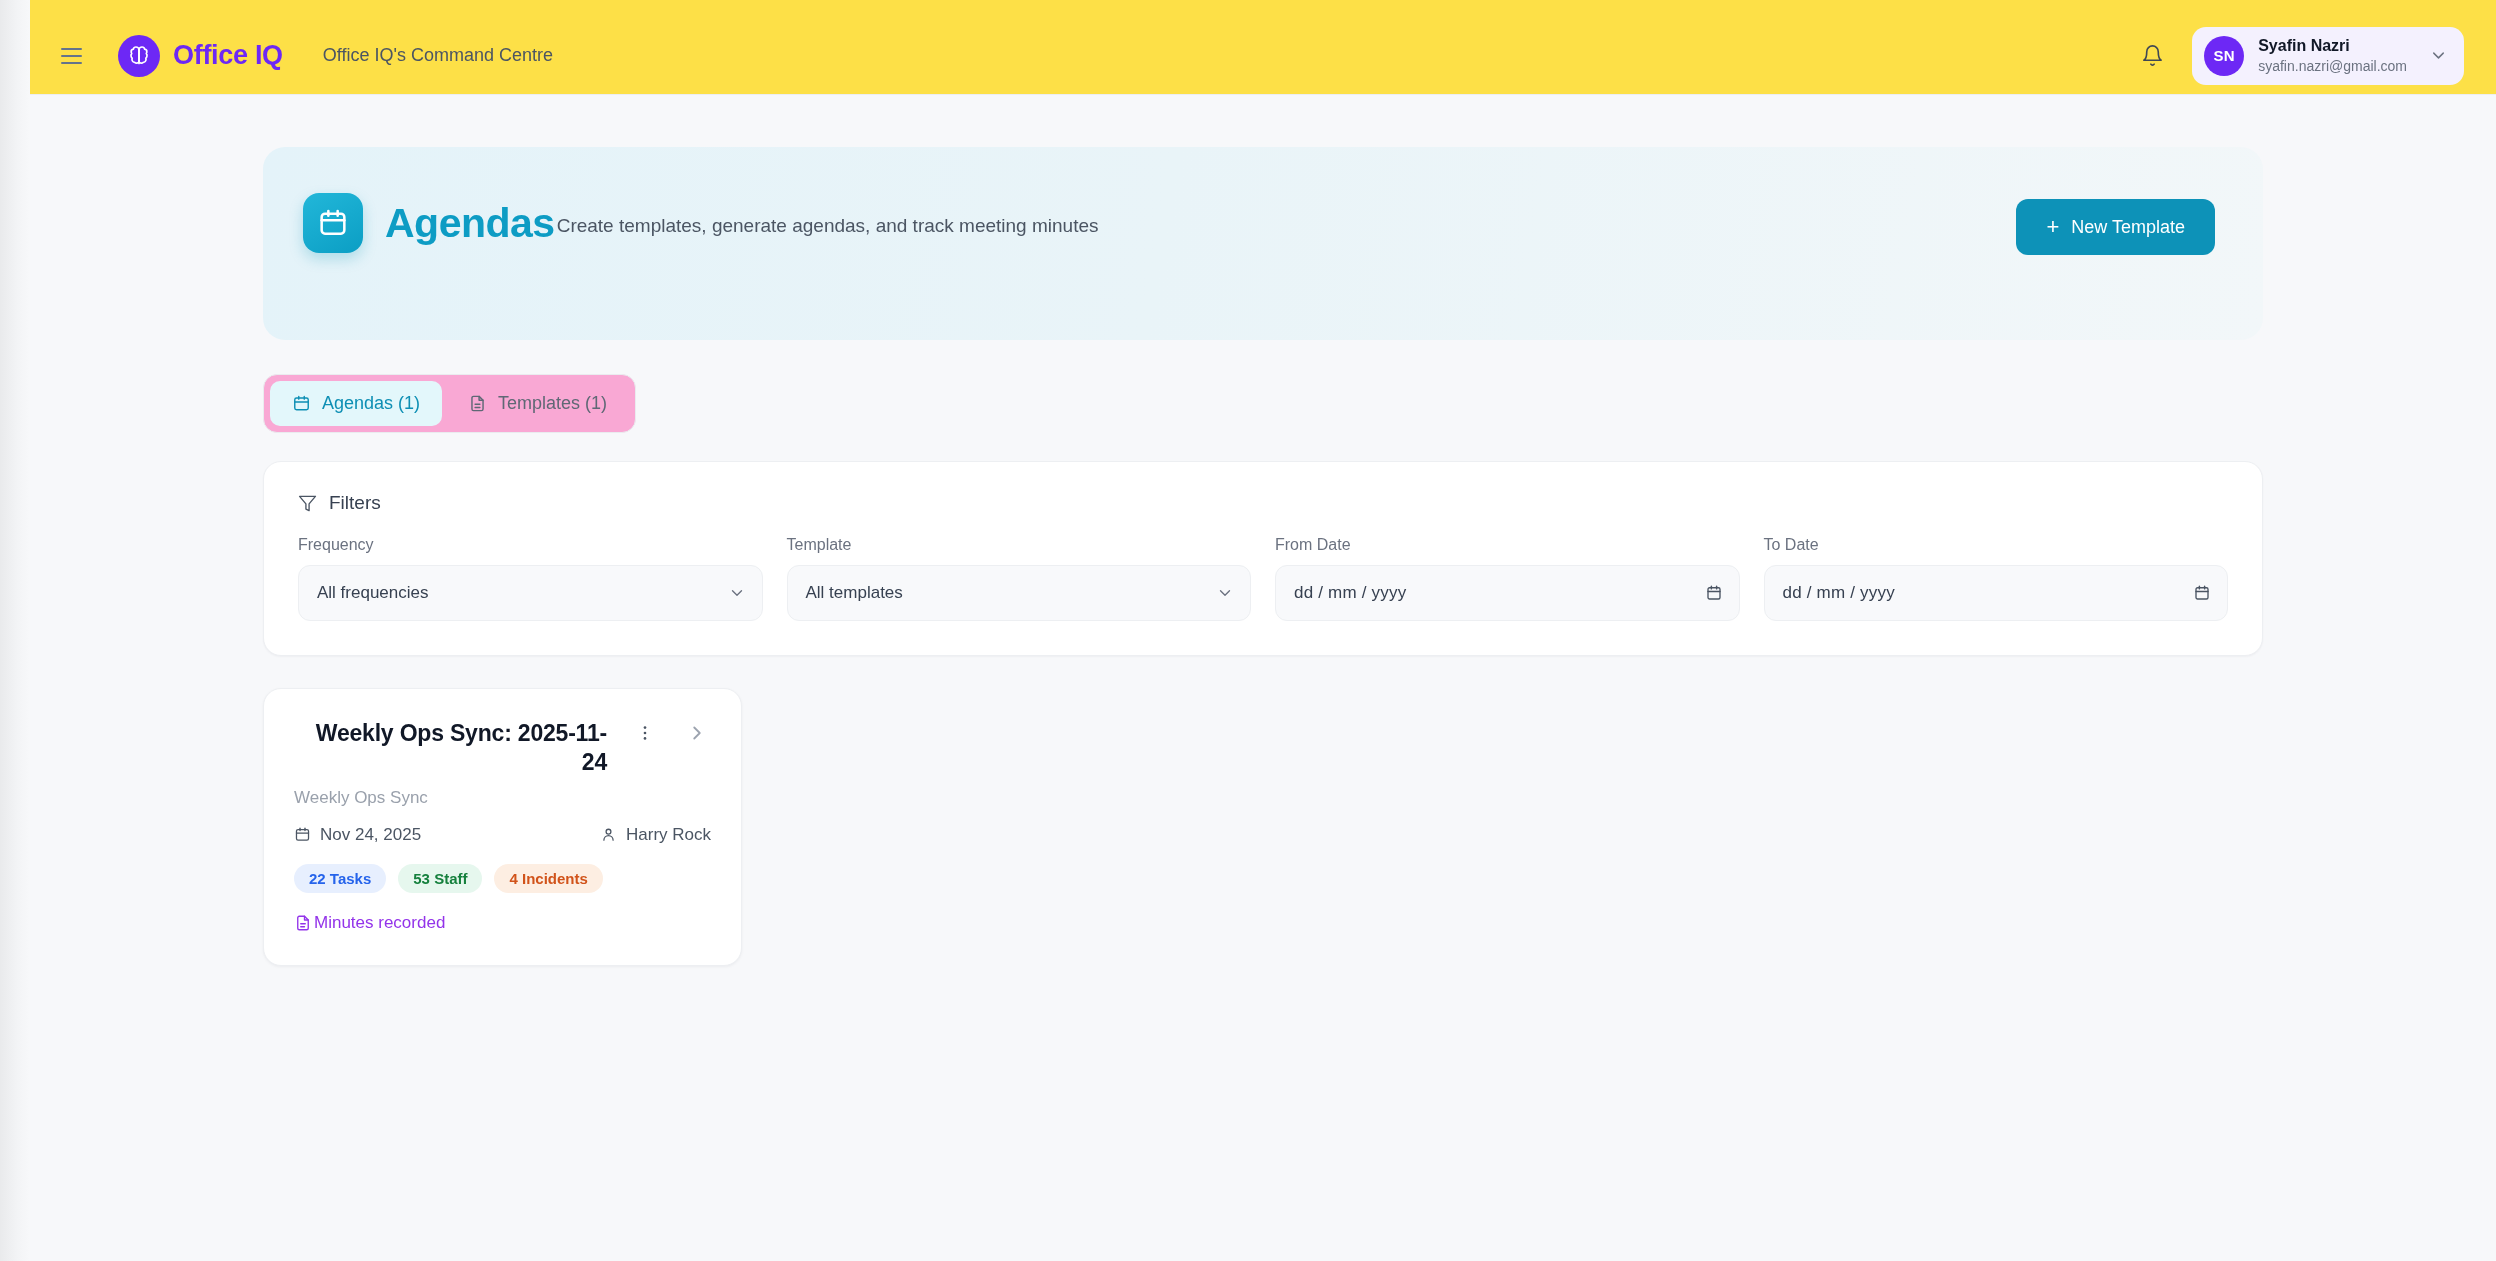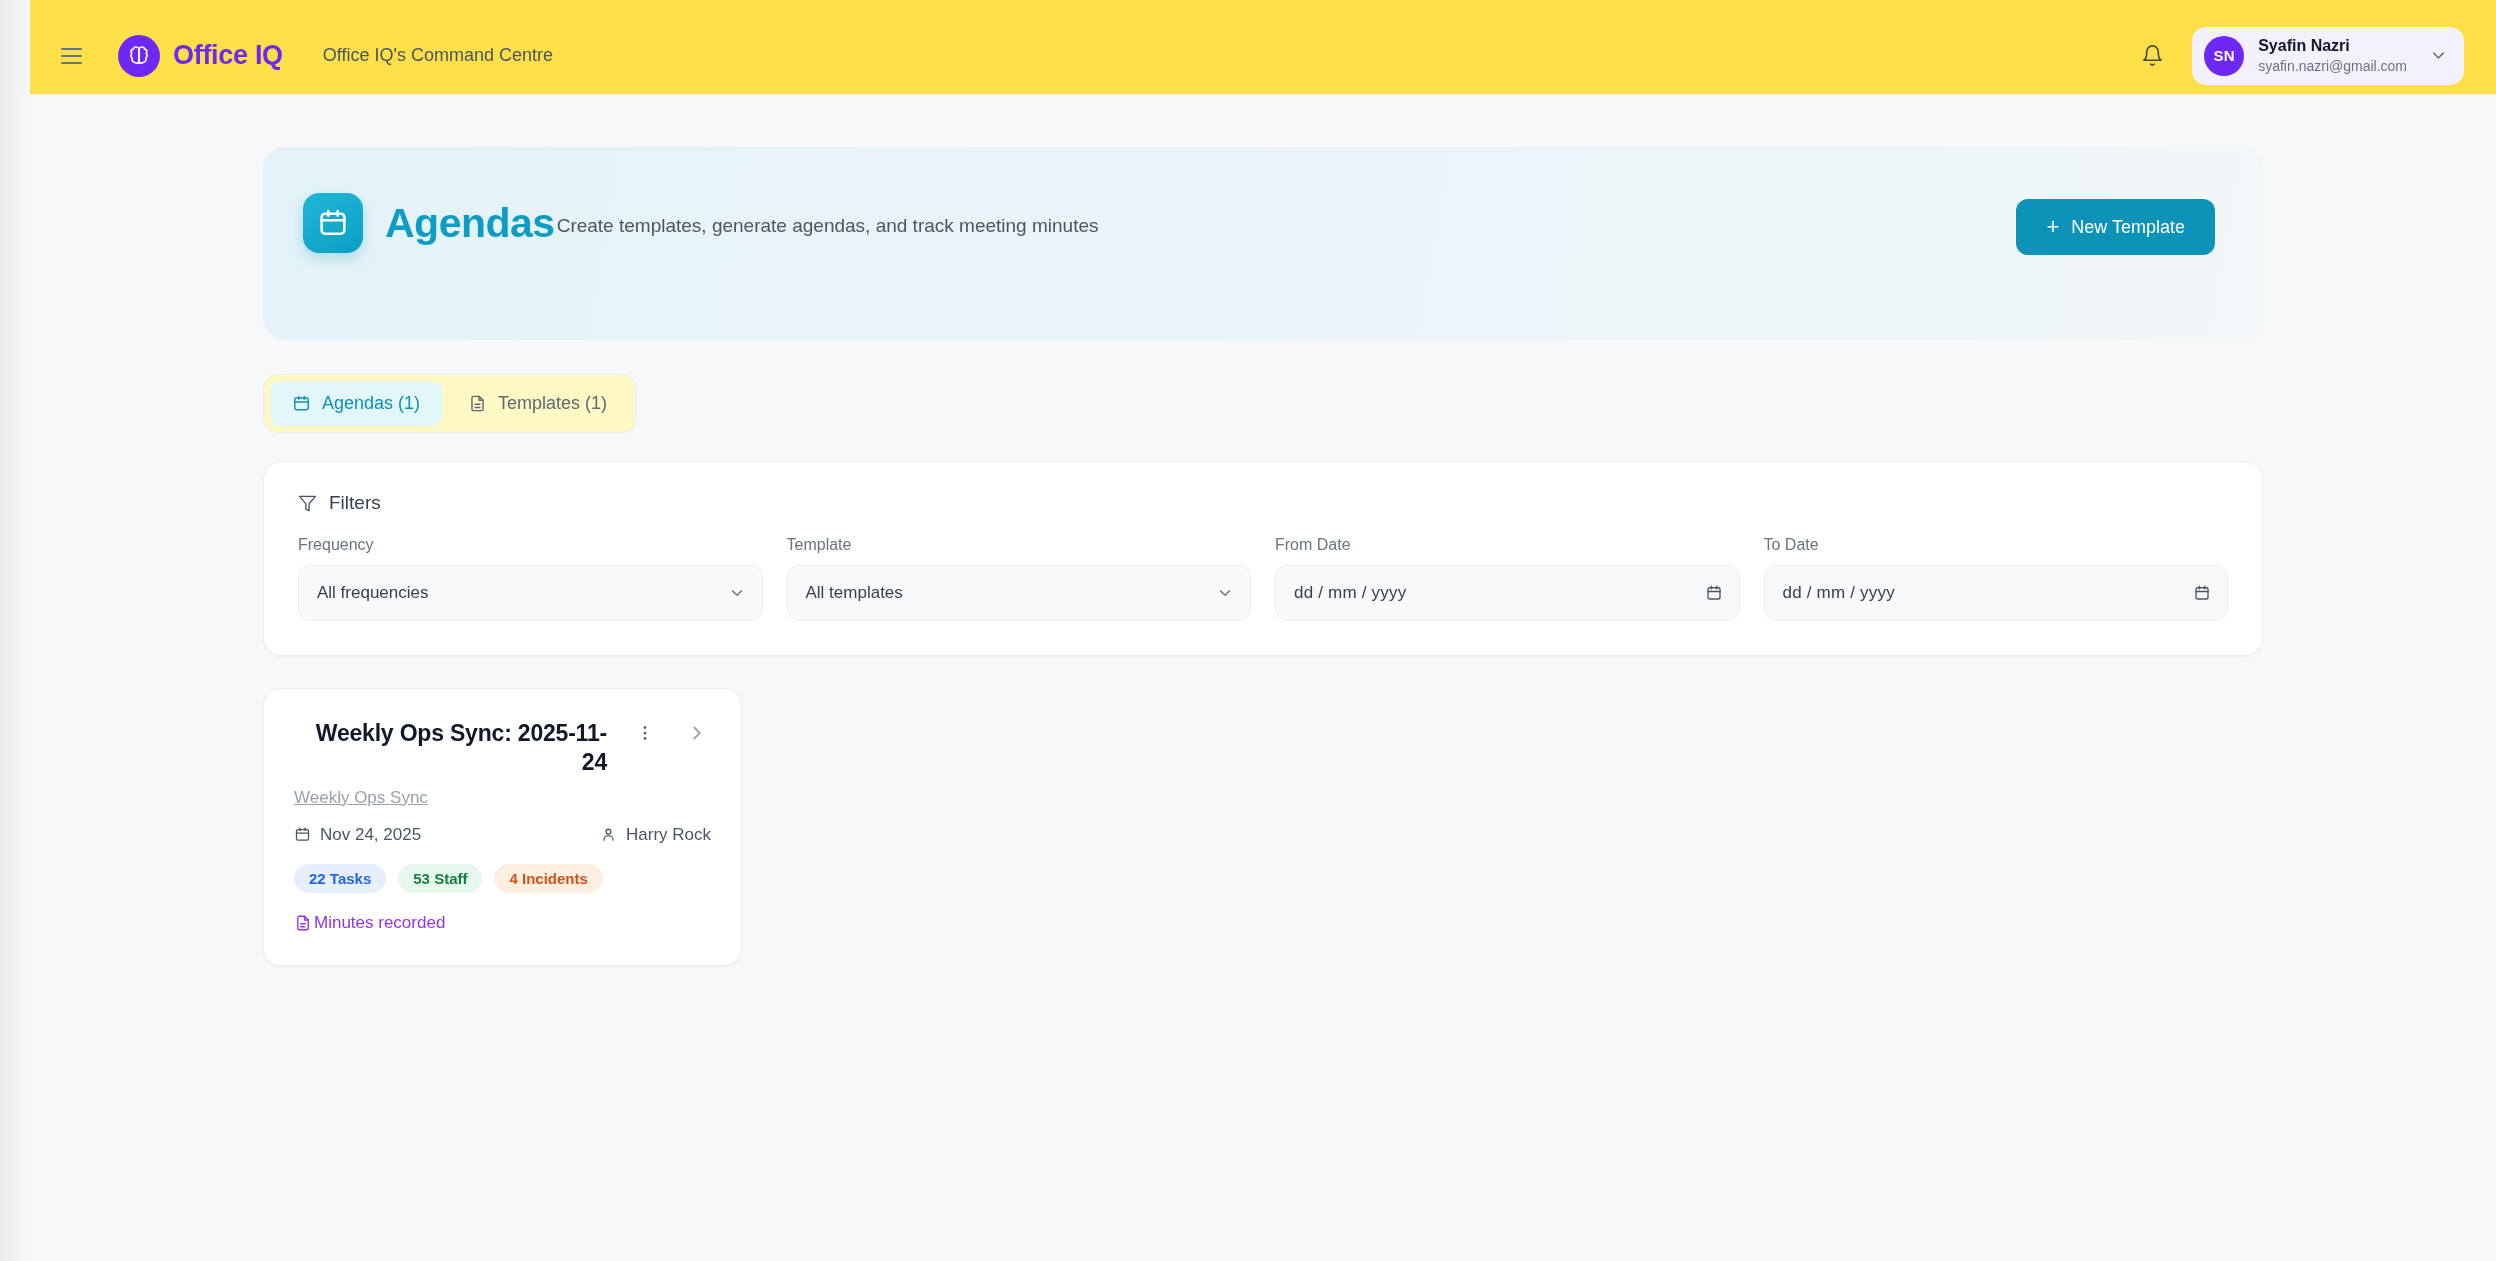--- a/index.html
+++ b/index.html
@@ -178,21 +178,21 @@
     font-weight: 500;
     font-family: inherit;
     cursor: pointer;
   }
   .btn-primary .plus { font-size: 22px; line-height: 1; font-weight: 400; }
 
   
   .tabs-wrap {
     margin-top: 34px;
     display: inline-flex;
-    background: #fef9c3;
+    background: #f9a8d4;
     border: 1px solid #eaecef;
     border-radius: 14px;
     padding: 6px;
     gap: 4px;
   }
   .tab {
     display: inline-flex;
     align-items: center;
     gap: 11px;
     padding: 12px 22px;
@@ -295,21 +295,20 @@
   .kebab-btn, .open-btn {
     width: 28px; height: 28px;
     display: flex; align-items: center; justify-content: center;
     cursor: pointer;
     flex: none;
   }
   .agenda-template {
     margin-top: 11px;
     font-size: 17px;
     color: #9aa1ac;
-    text-decoration: underline;
   }
   .agenda-meta {
     margin-top: 17px;
     display: flex;
     align-items: center;
     gap: 26px;
     font-size: 17px;
     color: #4b5563;
     justify-content: space-between;
   }

